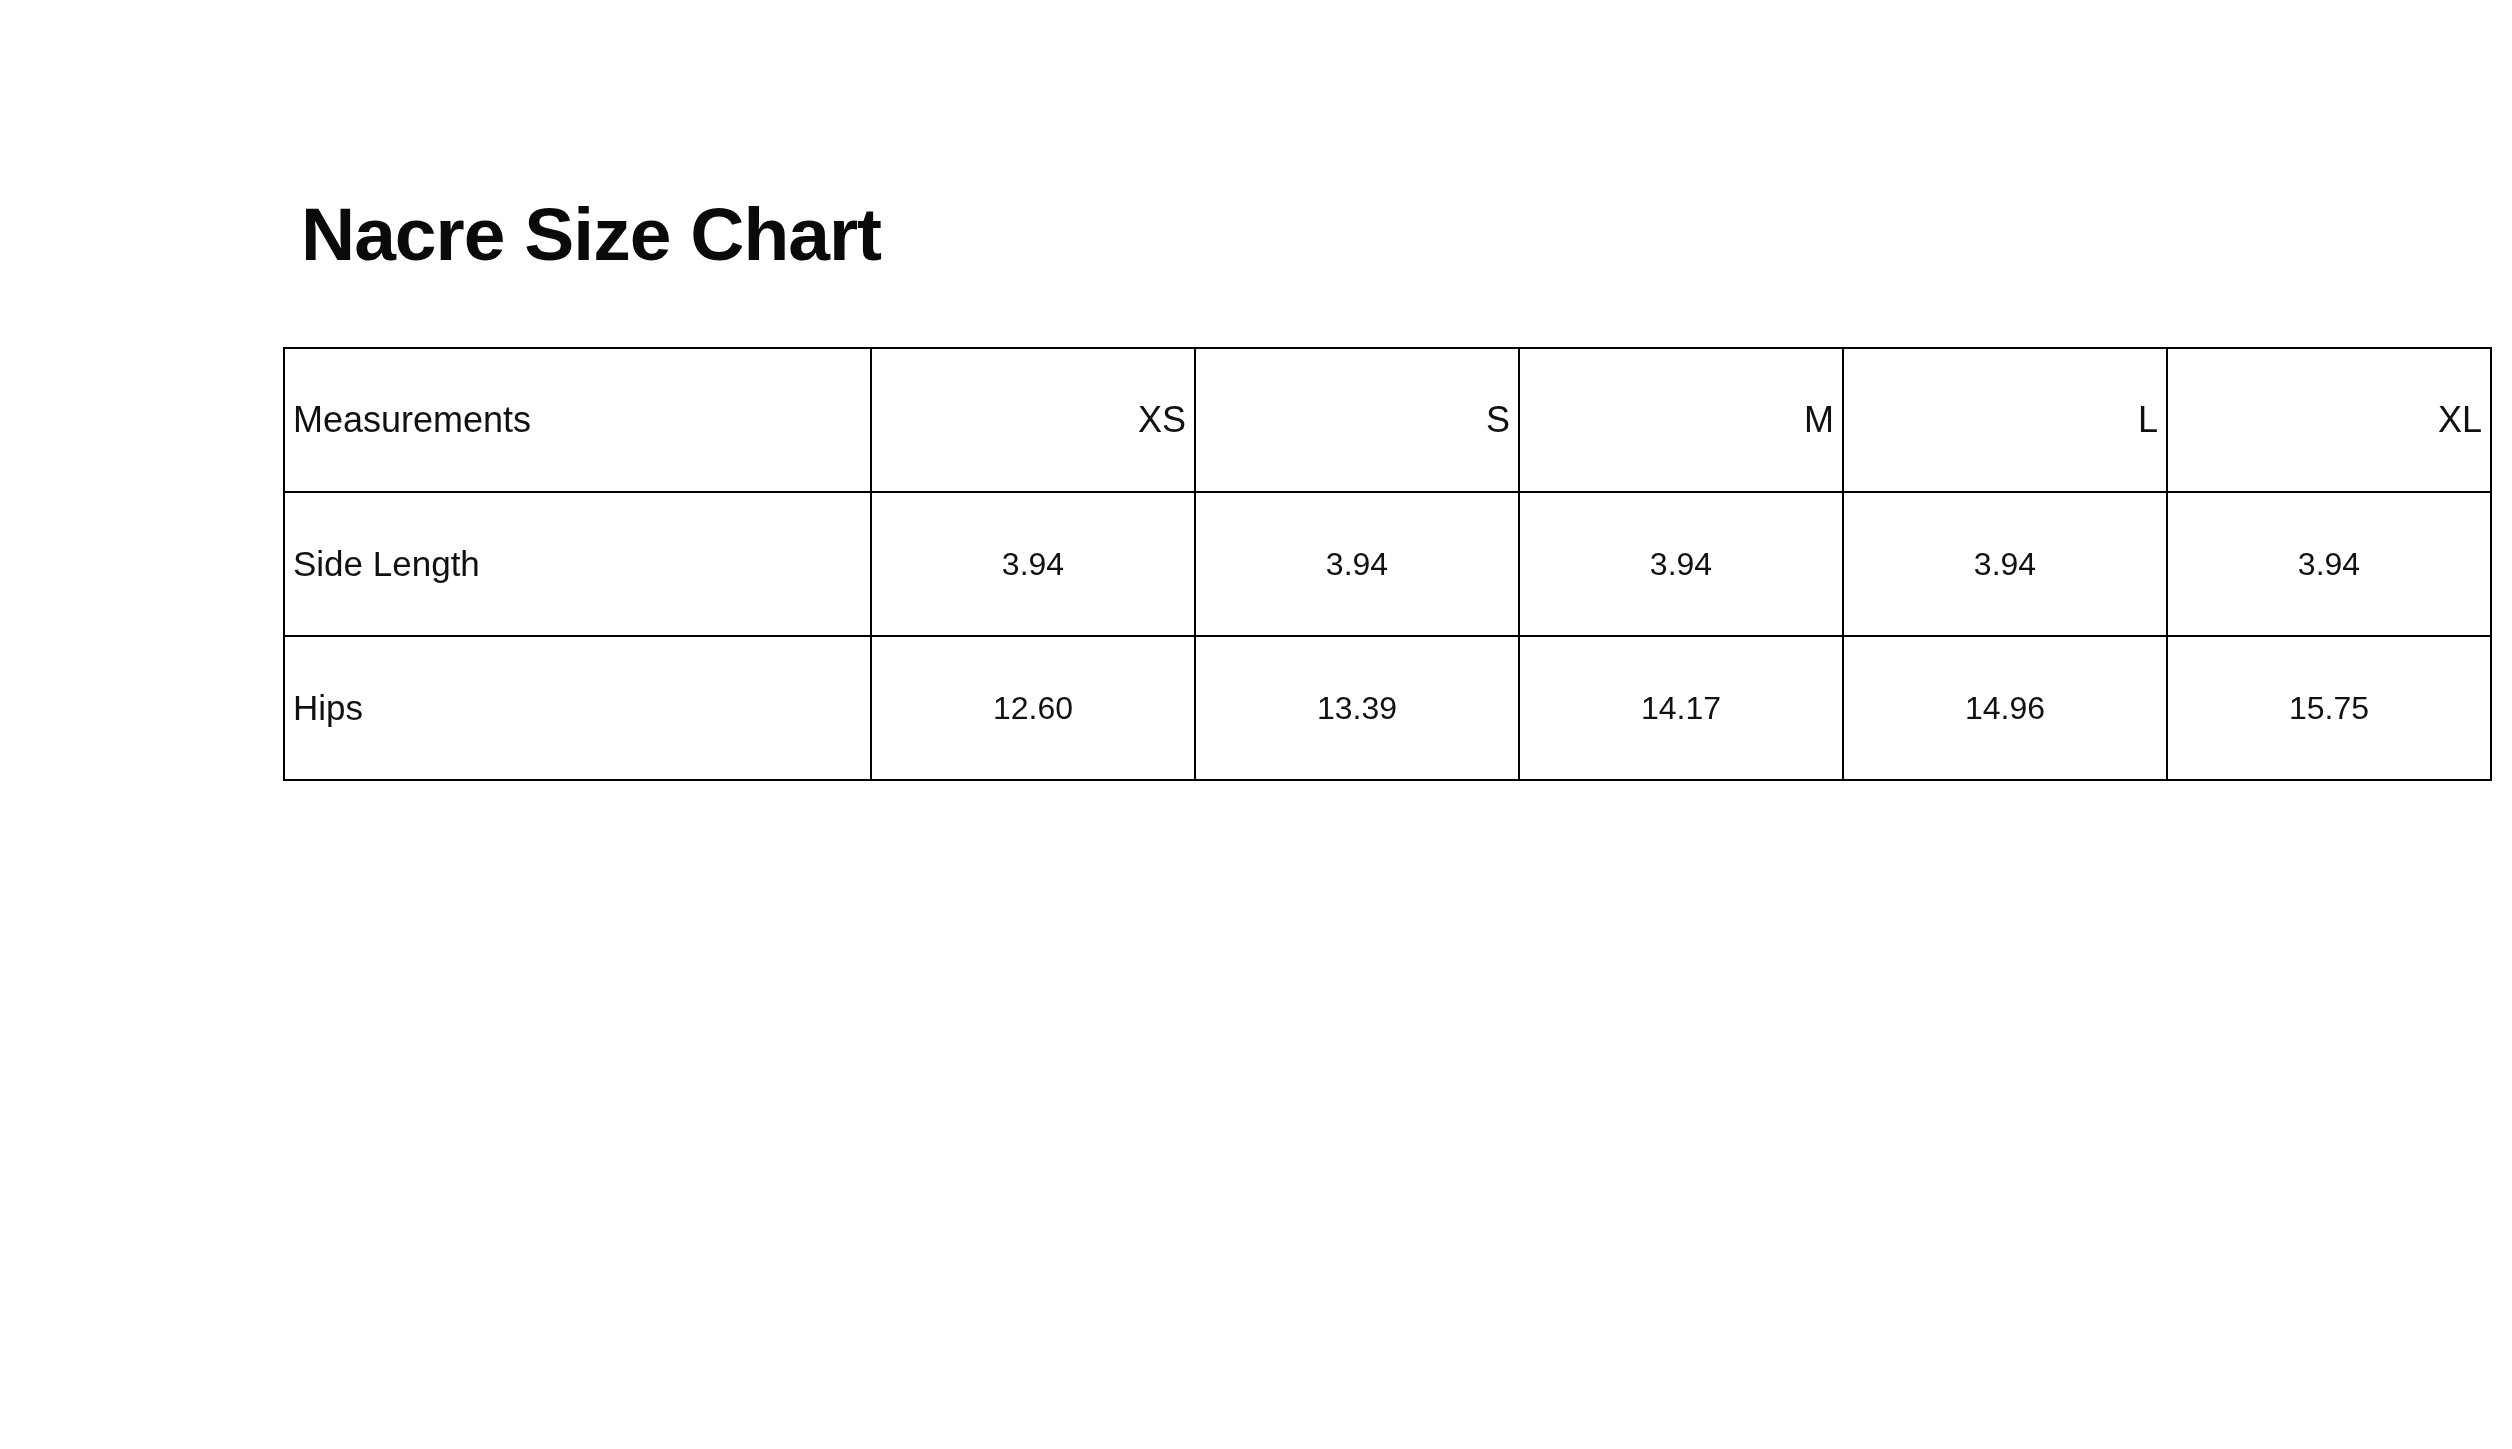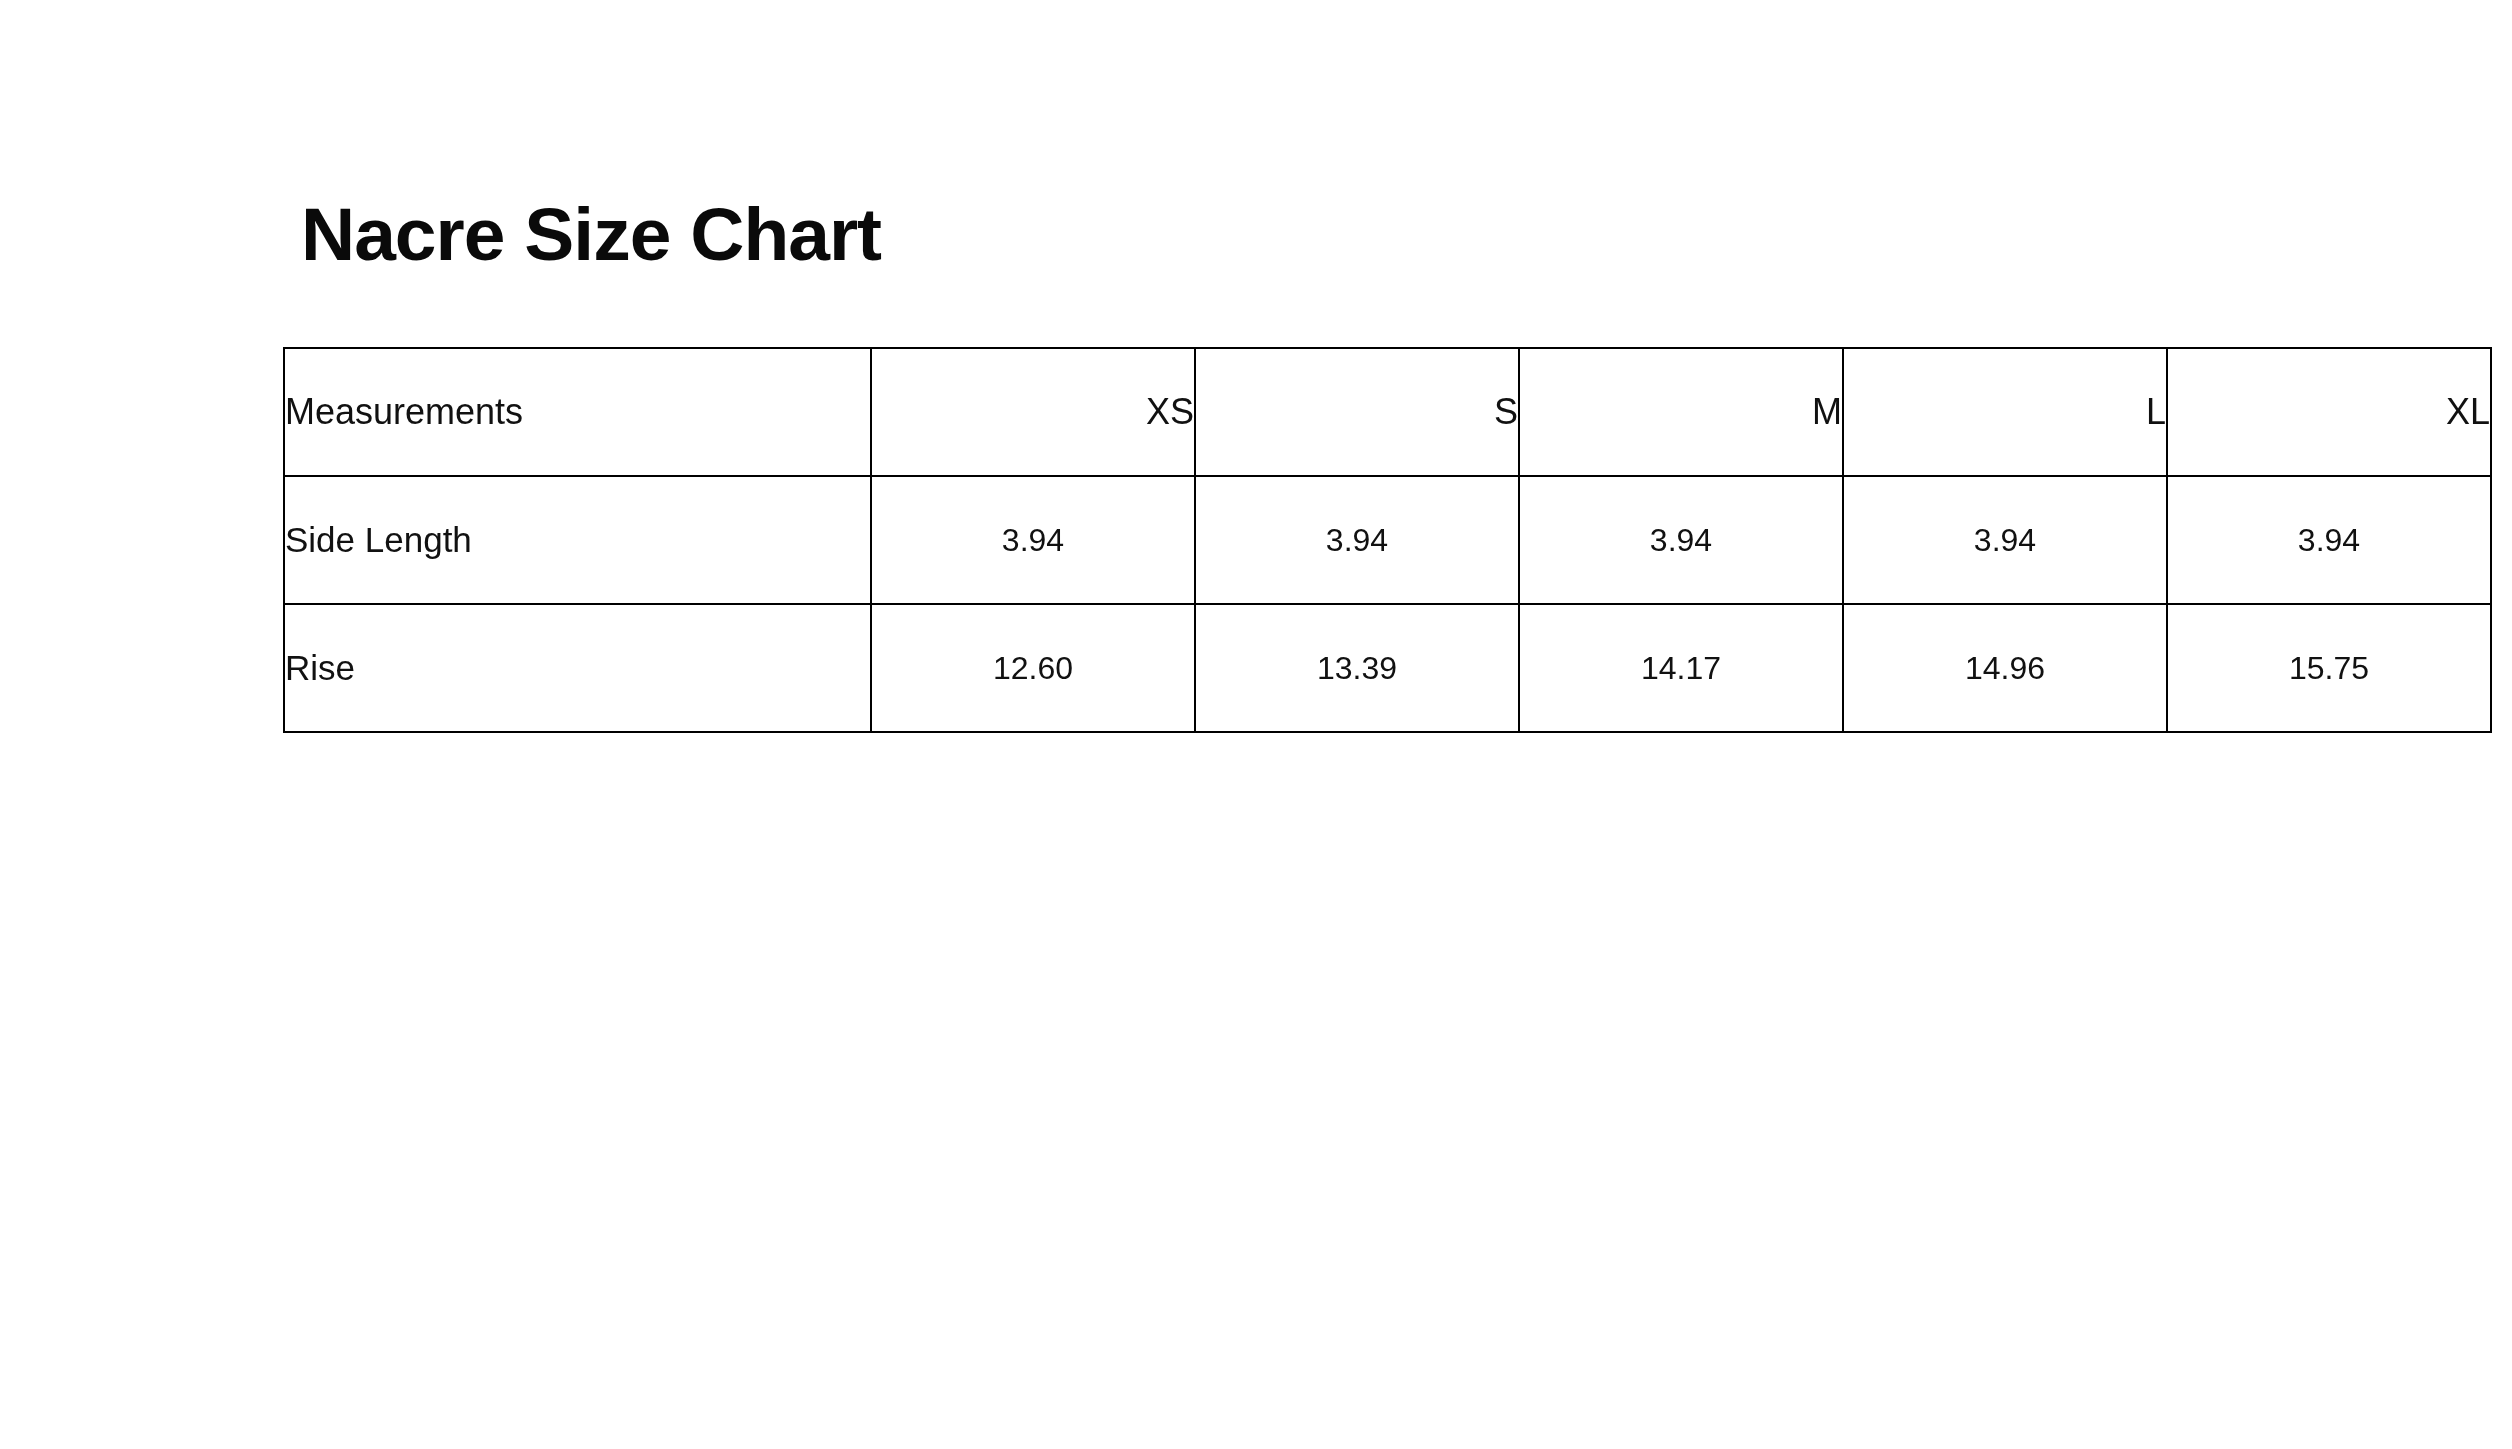--- a/index.html
+++ b/index.html
@@ -40,21 +40,21 @@
   table.size-chart {
     border-collapse: collapse;
     width: 2206px;
     table-layout: fixed;
   }
   table.size-chart th,
   table.size-chart td {
     border: 2px solid #000000;
     height: 126px;
     vertical-align: middle;
-    padding: 0;
+    padding: 8px;
   }
   
   col.c-label { width: 587px; }
   col.c-size  { width: 324px; }
 
   .label-cell {
     text-align: left;
     padding-left: 53px;
     font-size: 35px;
     font-weight: 400;
@@ -113,21 +113,21 @@
       <tbody>
         <tr>
           <td class="label-cell">Side Length</td>
           <td class="value-cell">3.94</td>
           <td class="value-cell">3.94</td>
           <td class="value-cell">3.94</td>
           <td class="value-cell">3.94</td>
           <td class="value-cell">3.94</td>
         </tr>
         <tr>
-          <td class="label-cell">Rise</td>
+          <td class="label-cell">Hips</td>
           <td class="value-cell">12.60</td>
           <td class="value-cell">13.39</td>
           <td class="value-cell">14.17</td>
           <td class="value-cell">14.96</td>
           <td class="value-cell">15.75</td>
         </tr>
       </tbody>
     </table>
   </div>
 

